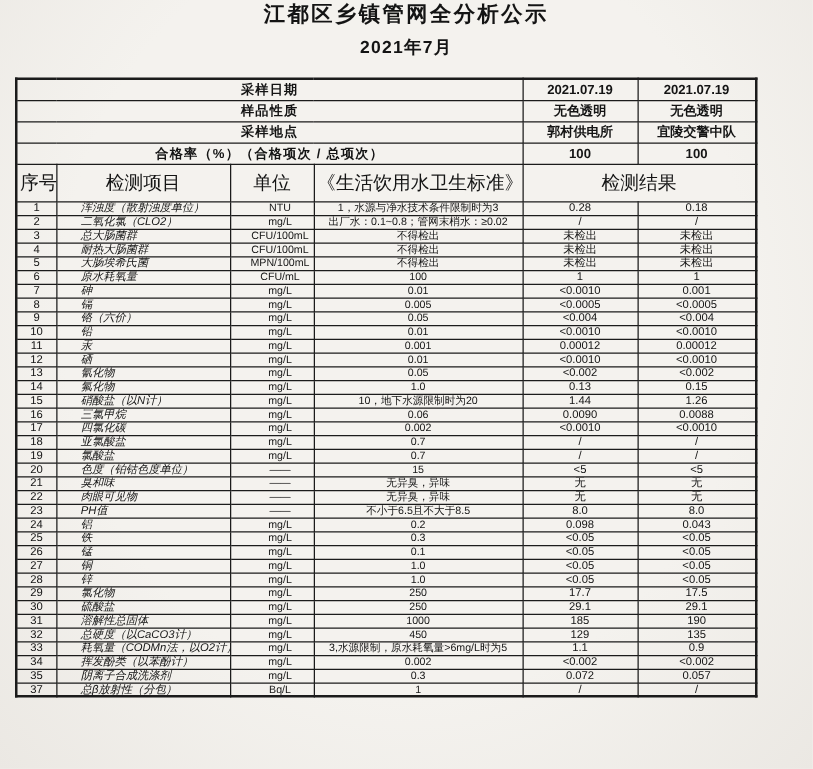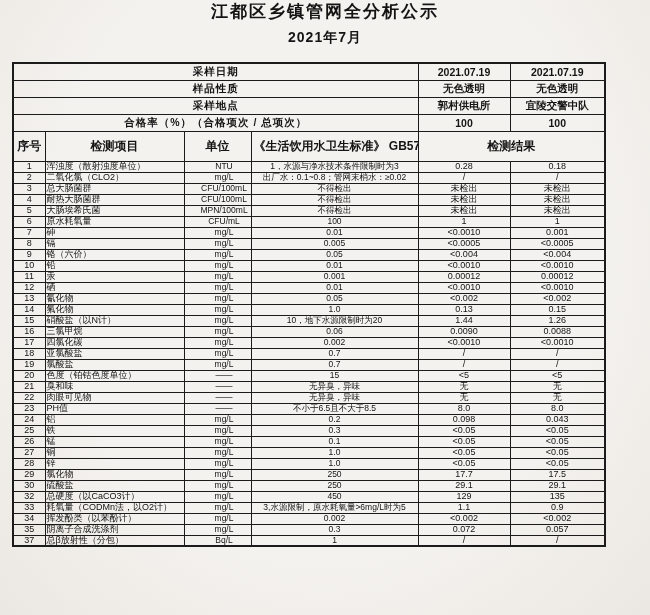--- a/index.html
+++ b/index.html
@@ -42,23 +42,23 @@
   table.report td {
     border: 1px solid #1b1b1b;
     padding: 0 2px;
     text-align: center;
     vertical-align: middle;
     overflow: hidden;
     white-space: nowrap;
   }
   tr.info-row td { height: 17px; font-size: 10.5px; font-weight: bold; }
   tr.info-row td.info-label { letter-spacing: 1px; }
-  tr.head-row td { height: 30px; font-size: 12px; font-weight: bold; }
+  tr.head-row td { height: 30px; font-size: 15px; font-weight: normal; }
   tr.data-row td { height: 11px; font-size: 9px; line-height: 1; }
-  tr.data-row td.c-item { text-align: left; padding-left: 1px; }
+  tr.data-row td.c-item { text-align: left; padding-left: 19px; font-style: italic; }
   tr.data-row td.c-std { font-size: 8.5px; }
   tr.data-row td.c-unit { font-size: 8.5px; padding-left: 15px; }
 </style>
 </head>
 <body>
 
 <div class="page">
 
   <div class="title">江都区乡镇管网全分析公示</div>
   <div class="subtitle">2021年7月</div>
@@ -334,20 +334,28 @@
     </tr>
         <tr class="data-row">
       <td class="c-idx">30</td>
       <td class="c-item">硫酸盐</td>
       <td class="c-unit">mg/L</td>
       <td class="c-std">250</td>
       <td class="c-res">29.1</td>
       <td class="c-res">29.1</td>
     </tr>
         <tr class="data-row">
+      <td class="c-idx">31</td>
+      <td class="c-item">溶解性总固体</td>
+      <td class="c-unit">mg/L</td>
+      <td class="c-std">1000</td>
+      <td class="c-res">185</td>
+      <td class="c-res">190</td>
+    </tr>
+        <tr class="data-row">
       <td class="c-idx">32</td>
       <td class="c-item">总硬度（以CaCO3计）</td>
       <td class="c-unit">mg/L</td>
       <td class="c-std">450</td>
       <td class="c-res">129</td>
       <td class="c-res">135</td>
     </tr>
         <tr class="data-row">
       <td class="c-idx">33</td>
       <td class="c-item">耗氧量（CODMn法，以O2计）</td>

